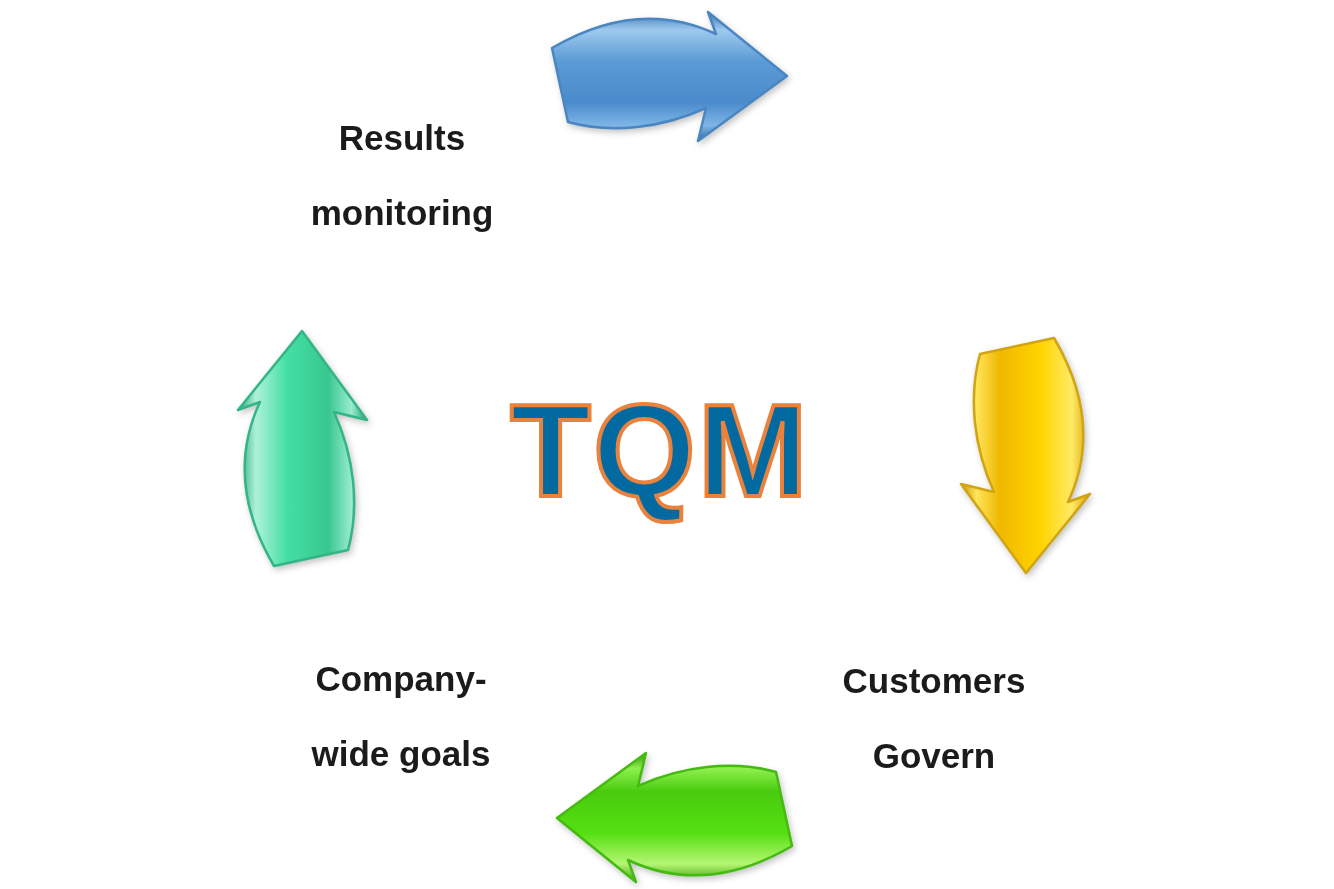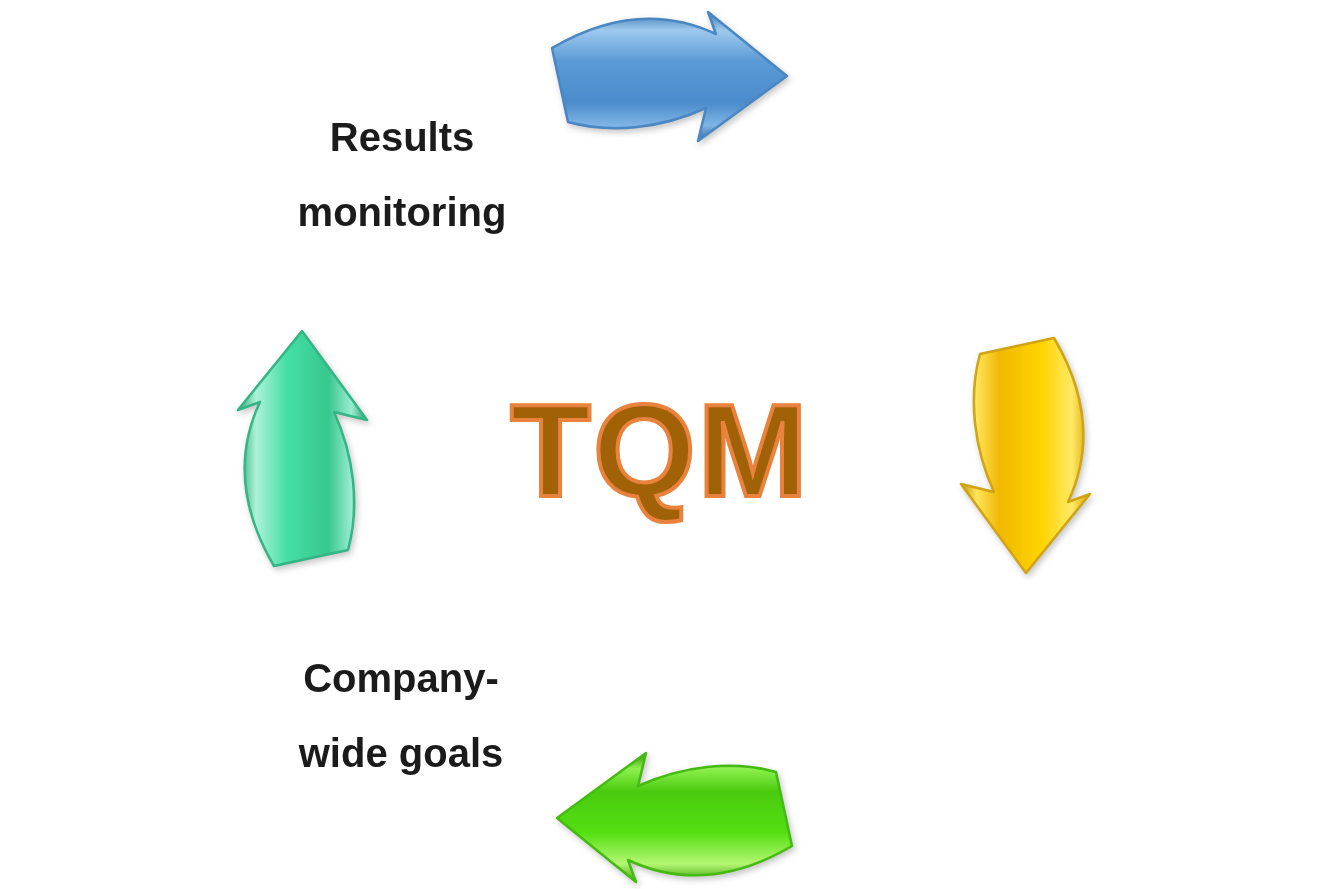--- a/index.html
+++ b/index.html
@@ -12,42 +12,42 @@
     position: relative;
     width: 1334px;
     height: 889px;
     background: #ffffff;
     overflow: hidden;
   }
   .node-label {
     position: absolute;
     width: 400px;
     text-align: center;
-    font-size: 40px;
+    font-size: 35px;
     line-height: 75px;
     font-weight: 600;
     color: #1b1b1b;
     white-space: pre-line;
     letter-spacing: 0px;
   }
   .pos-top-left     { left: 202px; top: 100px; }
   .pos-top-right    { left: 740px; top: 105px; }
   .pos-bottom-left  { left: 201px; top: 641px; }
   .pos-bottom-right { left: 734px; top: 643px; }
   .center-title {
     position: absolute;
     left: 460px;
     top: 385px;
     width: 400px;
     text-align: center;
     font-size: 132px;
     line-height: 1;
     font-weight: bold;
     letter-spacing: 2px;
-    color: #a16207;
+    color: #0369a1;
     -webkit-text-stroke: 4px #e8823c;
     text-stroke: 4px #e8823c;
   }
   .arrow {
     position: absolute;
   }
   .arrow svg {
     display: block;
     filter: drop-shadow(2px 3px 3px rgba(90,90,90,0.35));
   }
@@ -60,20 +60,22 @@
 <body>
 
 <div class="canvas">
 
   <div class="node-label pos-top-left">Results
 monitoring</div>
 
 
   <div class="center-title">TQM</div>
 
+  <div class="node-label pos-bottom-right">Customers
+Govern</div>
 
   <div class="node-label pos-bottom-left">Company-
 wide goals</div>
 
   <div class="arrow arrow-top">
     <svg width="250" height="140" viewBox="0 0 250 140" xmlns="http://www.w3.org/2000/svg">
       <defs>
         <linearGradient id="gradBlue" x1="0" y1="0" x2="0" y2="1">
           <stop offset="0%" stop-color="#3e78b5"></stop>
           <stop offset="14%" stop-color="#9ec9ee"></stop>

